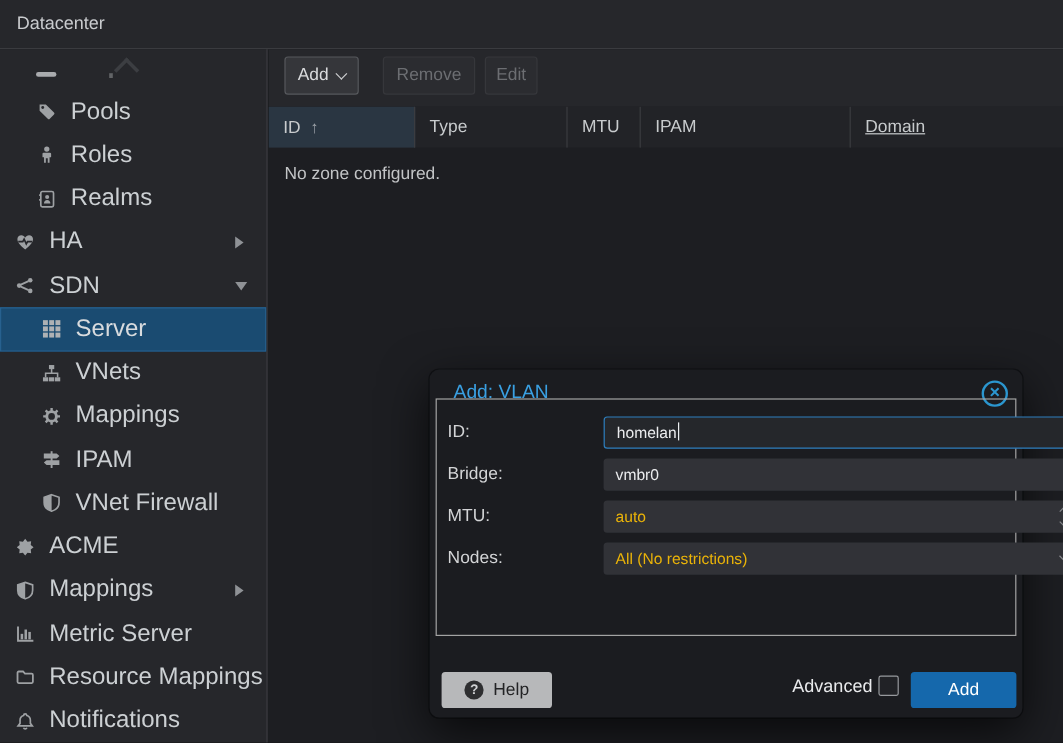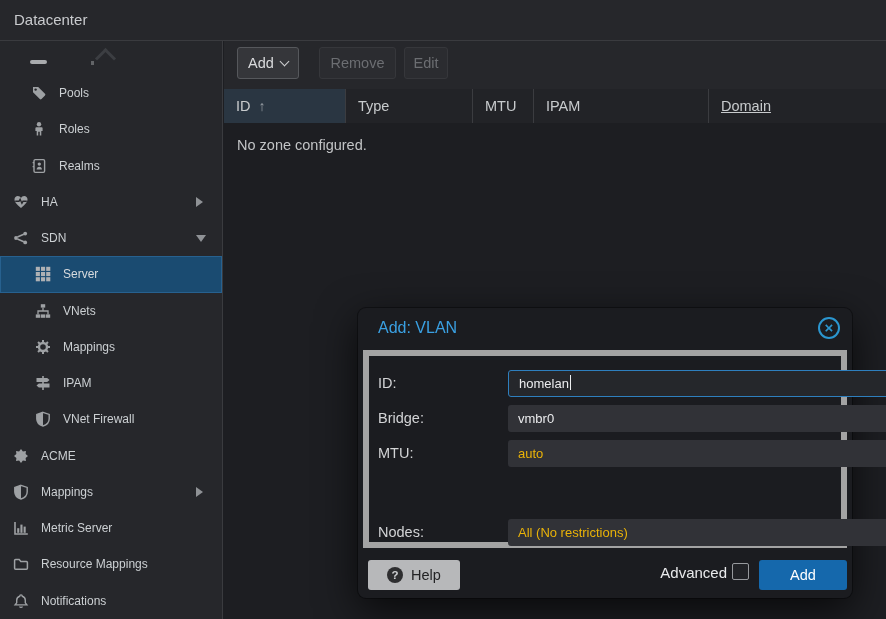--- a/index.html
+++ b/index.html
@@ -17,21 +17,21 @@
   .sidebar { position:absolute; left:0; top:41px; width:223px; height:578px;
              background:#26272b; border-right:1px solid #3a3b3f; }
   .partial-row { position:relative; height:34px; }
   .frag-dash { position:absolute; left:30px; top:19px; width:17px; height:4px;
                background:#a9abae; border-radius:2px; }
   .frag-dot  { position:absolute; left:91px; top:20px; width:3px; height:4px; background:#626467; }
   .frag-chevron { position:absolute; left:98px; top:10px; width:15px; height:15px;
                   border-left:3px solid #3c3e42; border-top:3px solid #3c3e42;
                   transform:rotate(45deg); }
   .trow { position:relative; display:flex; align-items:center; height:36.25px;
-          color:#ccd0d3; font-size:12px; cursor:default; }
+          color:#ccd0d3; font-size:20px; cursor:default; }
   .trow.lvl1 { padding-left:12px; }
   .trow.lvl2 { padding-left:30px; }
   .trow.lvl2b{ padding-left:34px; }
   .trow.sel  { background:#1a4b71; box-shadow:inset 0 0 0 1px #27618f; color:#d8dbde; }
   .ticon { width:18px; height:18px; display:flex; align-items:center; justify-content:center;
            margin-right:11px; flex:0 0 18px; }
   .ticon svg { display:block; }
   .tri-r { position:absolute; right:19px; top:50%; margin-top:-5px; width:0; height:0;
            border-left:7px solid #8f9296; border-top:5px solid transparent; border-bottom:5px solid transparent; }
   .tri-d { position:absolute; right:16px; top:50%; margin-top:-3px; width:0; height:0;
@@ -58,21 +58,21 @@
   .empty-text { position:absolute; left:13px; top:96px; color:#c2c4c6; font-size:14.5px; }
 
   
   .dialog { position:absolute; left:358px; top:308px; width:494px; height:290px;
             background:#1b1c20; border-radius:8px;
             box-shadow:0 12px 40px rgba(0,0,0,.7), 0 0 0 1px #121316; }
   .dlg-title { position:absolute; left:20px; top:11px; font-size:16px; color:#3aa0e2; }
   .dlg-close { position:absolute; right:12px; top:9px; width:22px; height:22px;
                border:2px solid #2b96cf; border-radius:50%; color:#2b96cf; text-align:center;
                line-height:18px; font-size:15px; font-weight:bold; cursor:pointer; }
-  .dlg-body { position:absolute; left:5px; right:5px; top:42px; height:198px; border:6px solid #a3a3a3; }
+  .dlg-body { position:absolute; left:5px; right:5px; top:24px; height:198px; border:1px solid #a3a3a3; }
   .frow { position:absolute; left:0; right:0; height:27px; }
   .flabel { position:absolute; left:9px; top:0; line-height:27px; font-size:14.5px; color:#d3d4d6; }
   .finput { position:absolute; left:139px; width:399px; height:27px; background:#313237;
             border-radius:3px; line-height:27px; padding:0 10px; font-size:13px; color:#ebecee; }
   .finput.focused { background:#25272b; border:1px solid #2e7fbe; line-height:25px; }
   .placeholder { color:#eab308; }
   .caret { display:inline-block; width:1.5px; height:15px; background:#eceef0;
            vertical-align:-2px; margin-left:1px; }
   .spin { position:absolute; right:9px; top:4px; width:10px; height:19px; cursor:pointer; }
   .spin .up { position:absolute; top:2px; left:1px; width:6px; height:6px;
@@ -359,21 +359,21 @@
         <span class="flabel">MTU:</span>
         <div class="finput">
           <span class="placeholder">auto</span>
           <span class="spin">
               <span class="up"></span>
               <span class="dn"></span>
             </span>
         </div>
       </div>
 
-      <div class="frow" style="top:119px;margin-top:44px;">
+      <div class="frow" style="top:119px;">
         <span class="flabel">Nodes:</span>
         <div class="finput">
           <span class="placeholder">All (No restrictions)</span>
           <span class="ddchev"></span>
         </div>
       </div>
 
 
     </div>
 

